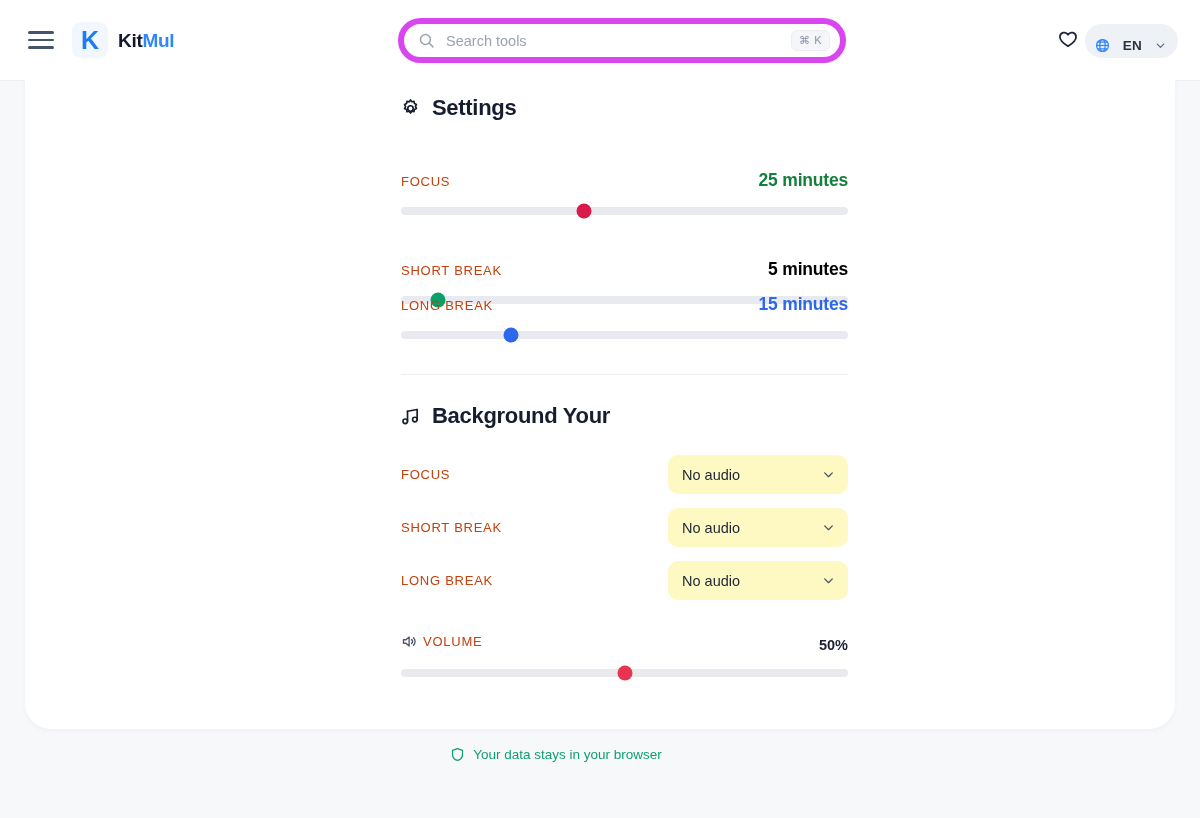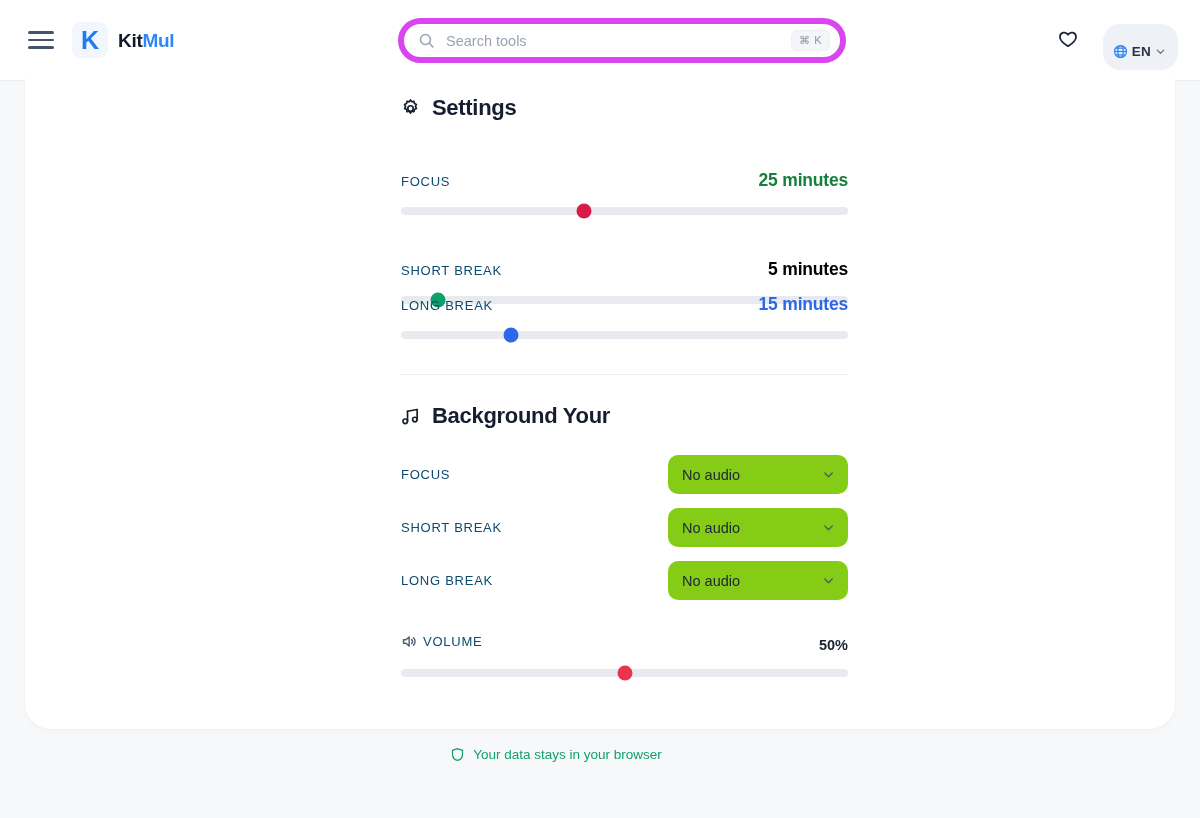--- a/index.html
+++ b/index.html
@@ -55,23 +55,23 @@
     padding: 3px 7px; font-size: 11px; color: #8b94a4; letter-spacing: 0.5px;
   }
 
   .heart-btn {
     position: absolute; right: 117px; top: 25px;
     width: 30px; height: 30px; display: flex; align-items: center; justify-content: center;
     cursor: pointer; color: #1d2638;
   }
   .lang-pill {
     position: absolute; right: 22px; top: 24px;
-    height: 46px; padding: 8px 12px 0 10px;
+    height: 34px; padding: 8px 12px 0 10px;
     background: #eef1f6; border-radius: 17px;
-    display: flex; align-items: center; gap: 4px; cursor: pointer;
+    display: flex; align-items: center; gap: 13px; cursor: pointer;
   }
   .globe-icon { width: 15px; height: 15px; color: #2f86f6; flex: 0 0 auto; }
   .lang-label { font-size: 13.5px; font-weight: 600; color: #2b3242; letter-spacing: 0.2px; }
   .chev-sm { width: 11px; height: 11px; color: #5d6880; flex: 0 0 auto; }
 
   
   .card {
     position: absolute; left: 25px; top: 75px;
     width: 1150px; height: 654px;
     background: #ffffff;
@@ -79,39 +79,39 @@
     box-shadow: 0 2px 4px rgba(25,36,61,0.035);
   }
   .inner { position: absolute; left: 351px; top: 0; width: 448px; }
 
   .sec-head { display: flex; align-items: center; gap: 11px; }
   .sec-head .ic { width: 21px; height: 21px; flex: 0 0 auto; color: #161d2f; }
   .sec-title { font-size: 22px; font-weight: 700; color: #161d2f; letter-spacing: -0.3px; }
 
   .row-head { display: flex; align-items: baseline; justify-content: space-between; }
   .row-label {
-    font-size: 13px; font-weight: 500; color: #0c4a6e;
+    font-size: 13px; font-weight: 500; color: #c2410c;
     letter-spacing: 0.75px; text-transform: uppercase;
   }
   .row-value { font-size: 17.5px; font-weight: 700; letter-spacing: -0.2px; }
 
   .track {
     position: relative; width: 447px; height: 8px;
     background: #e8eaef; border-radius: 6px; cursor: pointer;
   }
   .thumb {
     position: absolute; top: 50%; width: 15px; height: 15px; border-radius: 50%;
     transform: translate(-50%, -50%); cursor: grab;
   }
 
   .divider { width: 447px; height: 1px; background: #eceef2; }
 
   .sel-row { display: flex; align-items: center; justify-content: space-between; }
   .select {
-    width: 180px; height: 39px; background: #84cc16; border: none; border-radius: 10px;
+    width: 180px; height: 39px; background: #fef9c3; border: none; border-radius: 10px;
     display: flex; align-items: center; justify-content: space-between;
     padding: 0 13px 0 14px; cursor: pointer;
   }
   .select-val { font-size: 14.5px; color: #1e2636; }
   .select .chev { width: 13px; height: 13px; color: #4a5468; flex: 0 0 auto; }
 
   .vol-left { display: flex; align-items: center; gap: 5px; }
   .vol-icon { width: 17px; height: 17px; color: #4d586f; flex: 0 0 auto; }
   .vol-value { font-size: 14.5px; font-weight: 700; color: #1b2333; }
 

